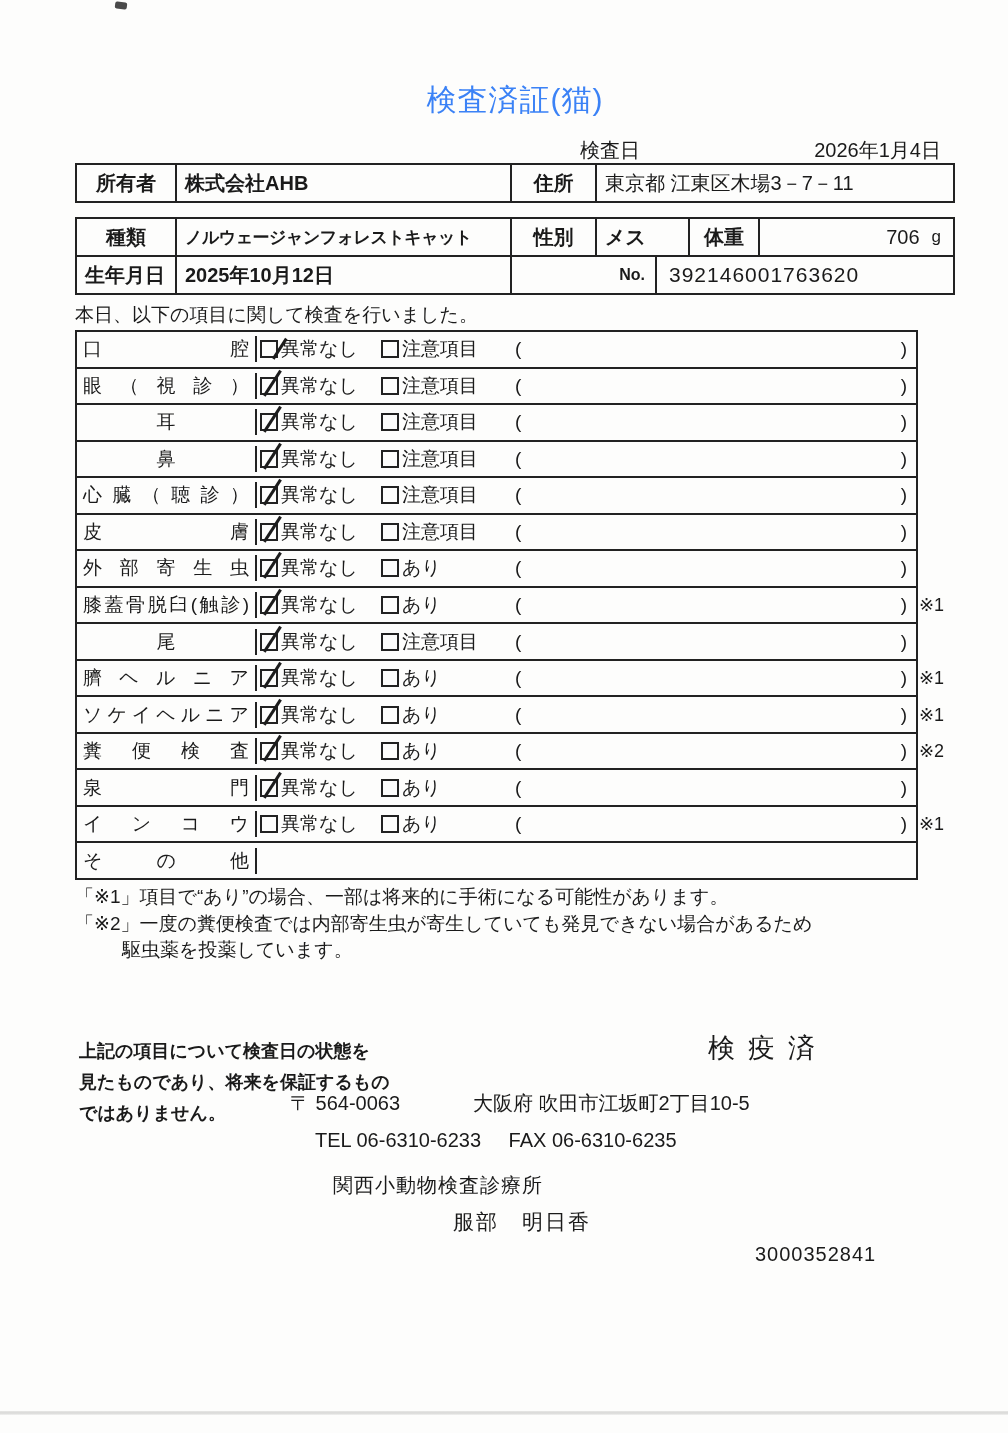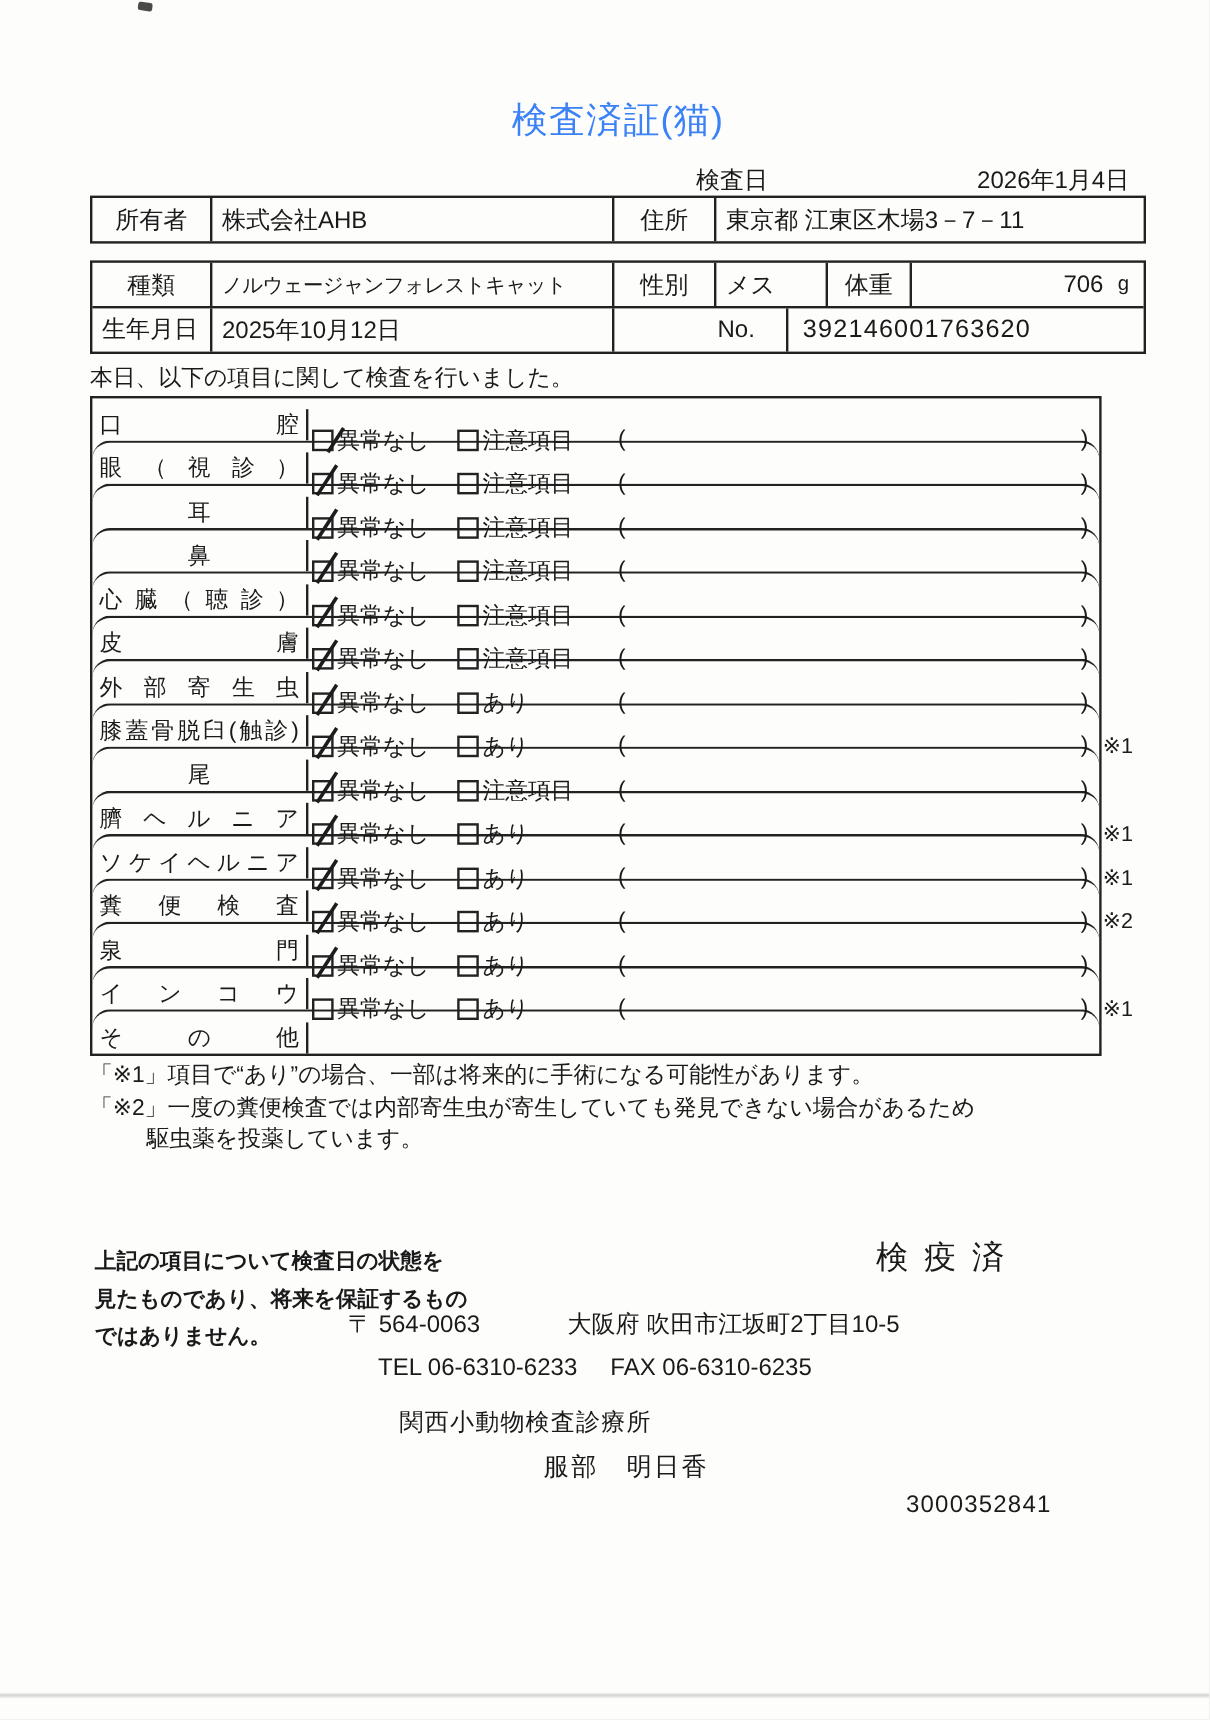--- a/index.html
+++ b/index.html
@@ -16,43 +16,43 @@
   .daterow{position:absolute;top:137px;left:0;width:880px;font-size:20px;}
   .daterow .lbl{position:absolute;left:505px;top:0;}
   .daterow .val{position:absolute;right:14px;top:0;margin-left:13px;}
 
   .tbl{position:absolute;left:0;border:2px solid #222;box-sizing:border-box;background:#fdfdfc;}
   .trow{display:flex;height:36px;align-items:stretch;}
   .trow + .trow{border-top:2px solid #222;}
   .tcell{box-sizing:border-box;display:flex;align-items:center;font-size:20px;
     padding:0 8px;overflow:hidden;white-space:nowrap;}
   .tcell.hd{justify-content:center;}
-  .tcell.br{border-right:2px solid #222;}
+  .tcell.br{border-right:2px solid #222;font-weight:bold;}
   .jfy{display:block;line-height:34px;text-align:justify;text-align-last:justify;}
 
   #tbl-owner{top:163px;width:880px;}
   #tbl-pet{top:217px;width:880px;}
   .w100{width:100px;flex:none;}
   .w335{width:335px;flex:none;}
   .w85{width:85px;flex:none;}
   .w93{width:93px;flex:none;}
   .w70{width:70px;flex:none;}
   .grow{flex:1;}
   .kana{font-size:17px;letter-spacing:-0.5px;}
   .weight{justify-content:flex-end;}
   .weight .unit{font-size:17px;margin-left:12px;margin-right:4px;}
-  .nolabel{justify-content:flex-end;padding-right:26px;font-size:20px;}
+  .nolabel{justify-content:flex-end;padding-right:10px;font-size:16px;}
   .w145{width:145px;flex:none;}
   .numcell{font-size:21px;letter-spacing:1px;padding-left:12px;}
 
   .intro{position:absolute;top:302px;left:0;font-size:19px;}
 
   .checklist{position:absolute;top:330px;left:0;width:843px;height:550px;
     border:2px solid #222;box-sizing:border-box;display:flex;flex-direction:column;}
-  .row{flex:1;display:flex;align-items:flex-end;border-radius:15px;}
+  .row{flex:1;display:flex;align-items:center;}
   .row + .row{border-top:2px solid #222;}
   .cell-label{width:180px;flex:none;border-right:2px solid #222;box-sizing:border-box;
     font-size:19px;display:flex;align-items:center;padding:0 6px;}
   .cell-label .in{width:100%;}
   .cell-label .j{text-align:justify;text-align-last:justify;}
   .cell-label .c{text-align:center;}
   .cell-rest{flex:1;position:relative;font-size:19px;}
   .cb{position:absolute;top:50%;transform:translateY(-50%);display:inline-flex;align-items:center;}
   .cb1{left:3px;}
   .cb2{left:124px;}
@@ -63,21 +63,21 @@
   .row:first-child .checked .box::after{left:10px;height:24px;}
   .po{position:absolute;left:258px;top:50%;transform:translateY(-50%);}
   .pc{position:absolute;right:9px;top:50%;transform:translateY(-50%);}
   .fnote{position:absolute;right:-45px;top:50%;transform:translateY(-50%);
     width:42px;font-size:18px;text-align:left;}
 
   .notes{position:absolute;top:884px;left:0;font-size:19px;line-height:26.5px;}
   .notes .indent{padding-left:47px;}
 
   .disclaimer{position:absolute;top:1036px;left:4px;font-size:18px;line-height:31px;font-weight:bold;}
-  .stamp{position:absolute;top:1030px;left:655px;font-size:27px;letter-spacing:13px;}
+  .stamp{position:absolute;top:1030px;left:633px;font-size:27px;letter-spacing:13px;}
 
   .addr{position:absolute;top:1090px;left:0;font-size:20px;}
   .addr .postal{position:absolute;left:215px;white-space:nowrap;}
   .addr .street{position:absolute;left:398px;white-space:nowrap;}
   .telfax{position:absolute;top:1129px;left:240px;font-size:20px;}
   .telfax .fax{margin-left:22px;}
   .clinic{position:absolute;top:1172px;left:258px;font-size:20px;letter-spacing:1px;}
   .vetname{position:absolute;top:1208px;left:378px;font-size:21px;letter-spacing:2px;}
   .serial{position:absolute;top:1243px;left:680px;font-size:20px;letter-spacing:1px;}
 

